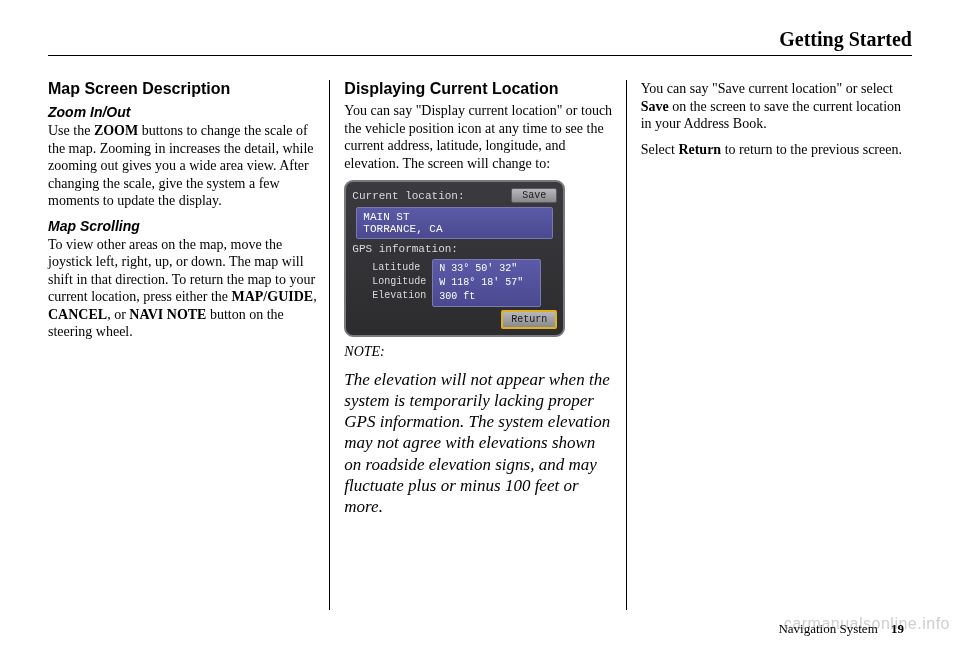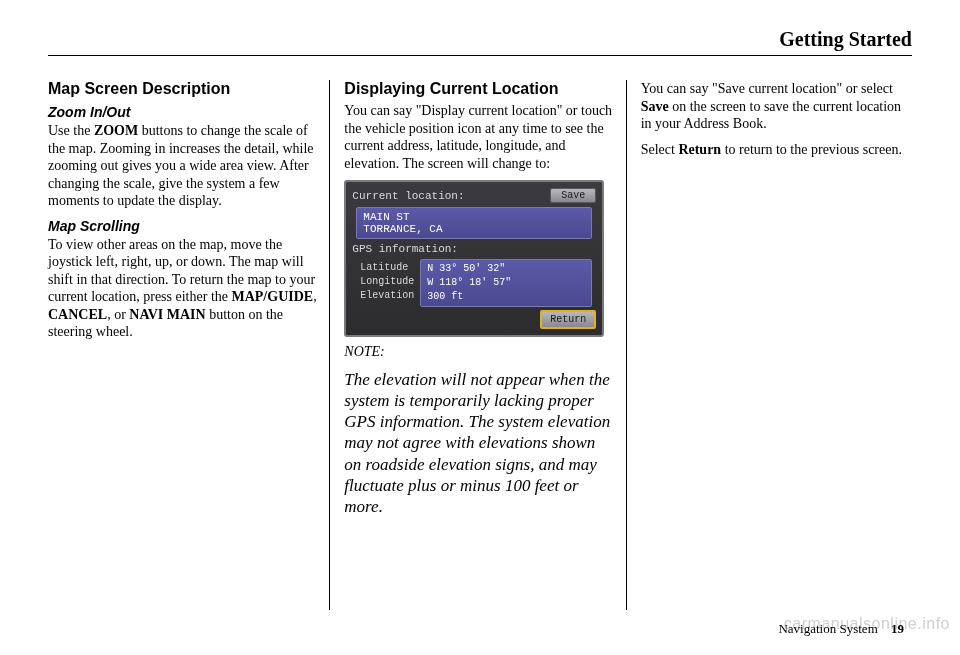--- a/index.html
+++ b/index.html
@@ -71,25 +71,25 @@
       font-weight: normal;
       margin-top: 6px;
     }
     .note-text {
       font-style: italic;
       font-size: 17px;
       line-height: 1.25;
     }
     
     .nav-screen {
-      width: 260px;
+      width: 221px;
       margin: 6px 0;
       background: linear-gradient(#3b3b3f, #2c2c2f);
       border: 2px solid #7a7a7e;
-      border-radius: 3px;
+      border-radius: 9px;
       font-family: "Courier New", monospace;
       color: #e8e8f0;
       font-size: 11px;
       padding: 4px 6px 6px 6px;
     }
     .nav-row {
       display: flex;
       align-items: center;
       justify-content: space-between;
       padding: 2px 0;
@@ -114,21 +114,21 @@
       padding: 3px 6px;
       margin: 2px 4px;
       font-family: "Courier New", monospace;
       font-size: 11px;
       color: #fff;
     }
     .gps-panel {
       display: flex;
       gap: 2px;
       align-items: stretch;
-      margin: 2px 4px;
+      margin: 2px 16px;
     }
     .gps-labels {
       flex: 0 0 auto;
       background: transparent;
       padding: 2px 4px;
       font-family: "Courier New", monospace;
       font-size: 10px;
       color: #d8d8e0;
       line-height: 1.4;
     }
@@ -190,21 +190,21 @@
   <div class="col">
     <h2 class="section-title">Map Screen Description</h2>
 
     <h3 class="subsection">Zoom In/Out</h3>
     <p class="body">
       <span>Use the </span><span class="bold">ZOOM</span><span> buttons to change the scale of the map. Zooming in increases the detail, while zooming out gives you a wide area view. After changing the scale, give the system a few moments to update the display.</span>
     </p>
 
     <h3 class="subsection">Map Scrolling</h3>
     <p class="body">
-      <span>To view other areas on the map, move the joystick left, right, up, or down. The map will shift in that direction. To return the map to your current location, press either the </span><span class="bold">MAP/GUIDE</span><span>, </span><span class="bold">CANCEL</span><span>, or </span><span class="bold">NAVI MAIN</span><span> button on the steering wheel.</span>
+      <span>To view other areas on the map, move the joystick left, right, up, or down. The map will shift in that direction. To return the map to your current location, press either the </span><span class="bold">MAP/GUIDE</span><span>, </span><span class="bold">CANCEL</span><span>, or </span><span class="bold">NAVI NOTE</span><span> button on the steering wheel.</span>
     </p>
   </div>
 
   <div class="col">
     <h2 class="section-title">Displaying Current Location</h2>
     <p class="body">You can say "Display current location" or touch the vehicle position icon at any time to see the current address, latitude, longitude, and elevation. The screen will change to:</p>
 
     <div class="nav-screen">
       <div class="nav-row">
         <span class="nav-label">Current location:</span>

